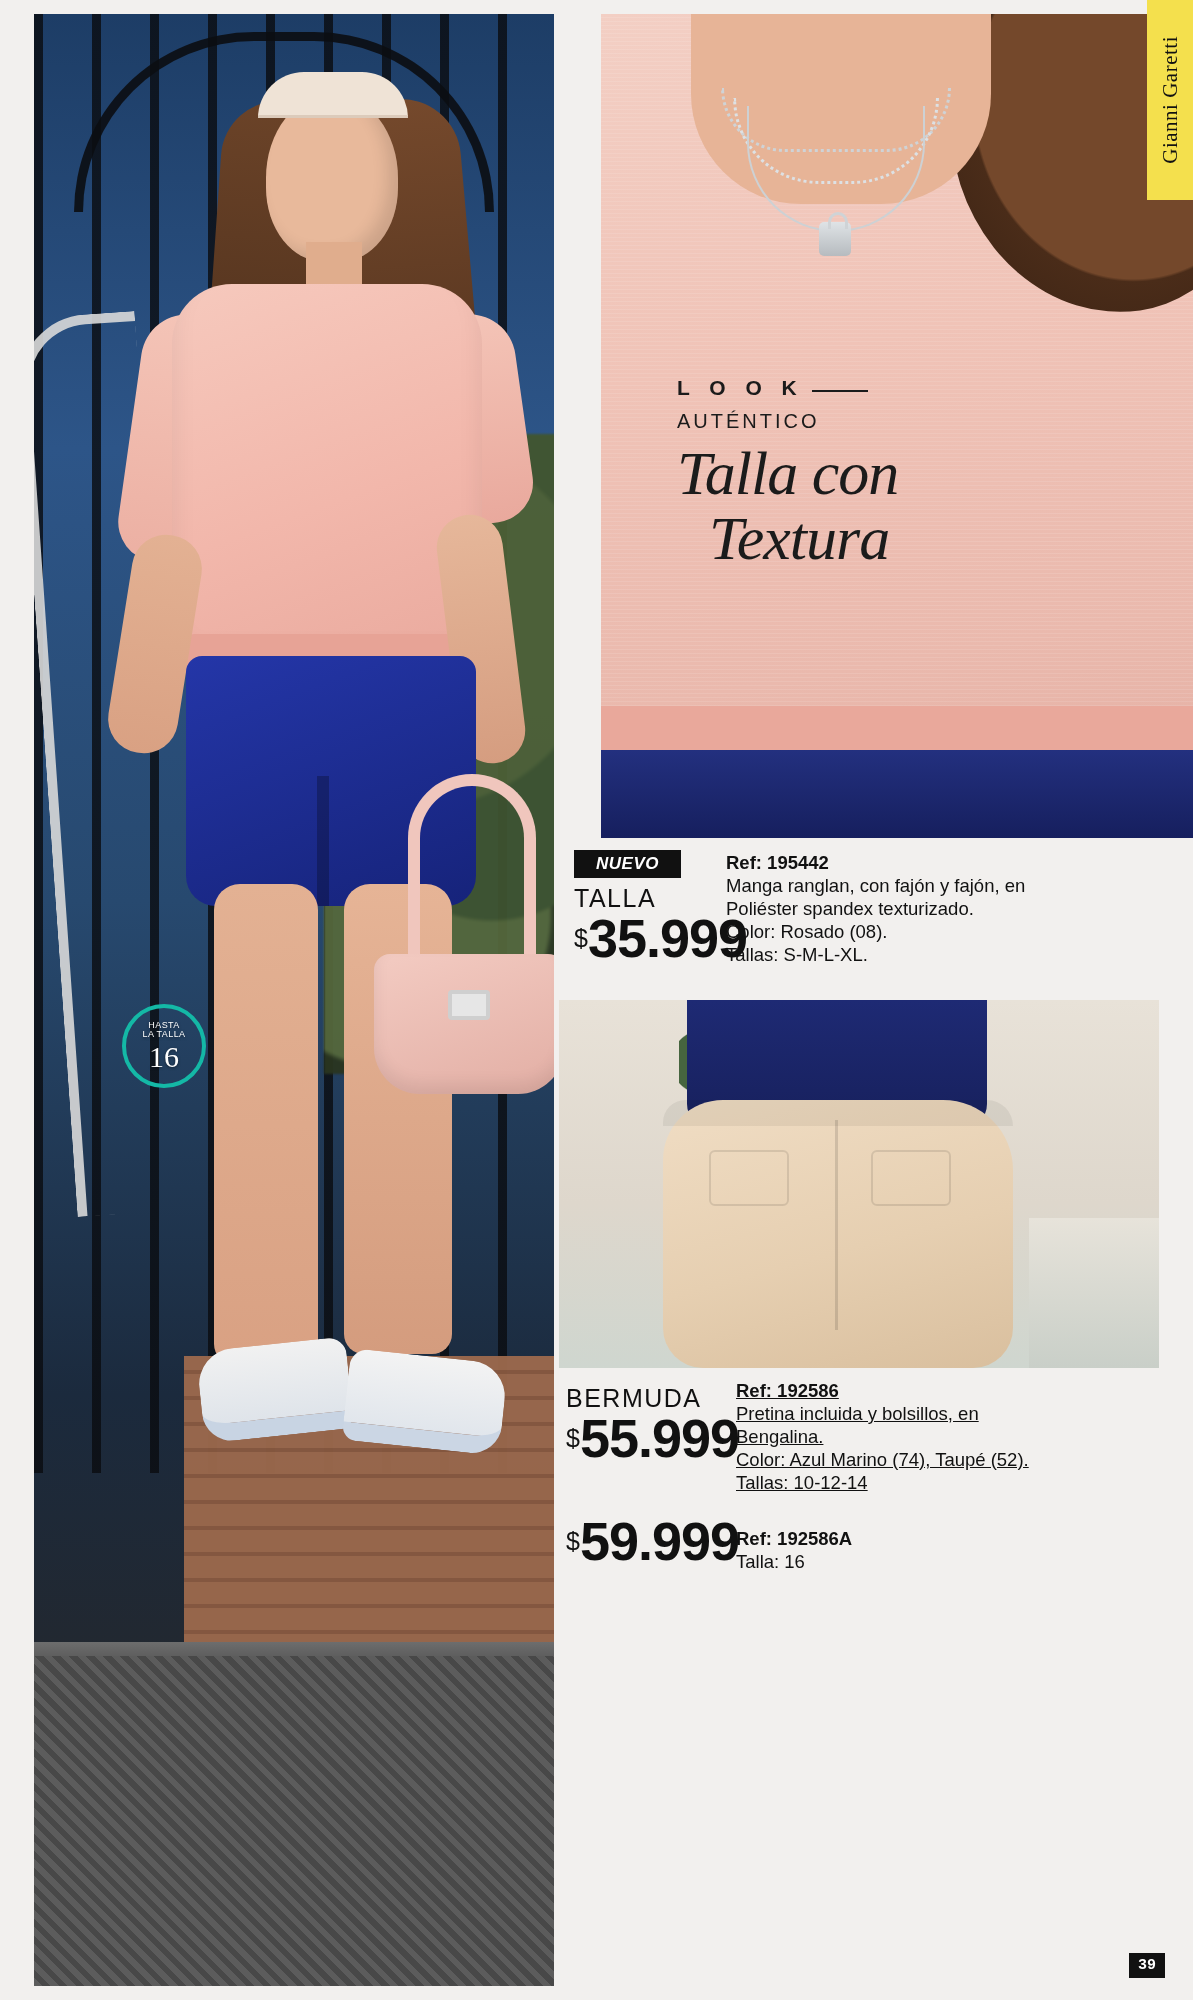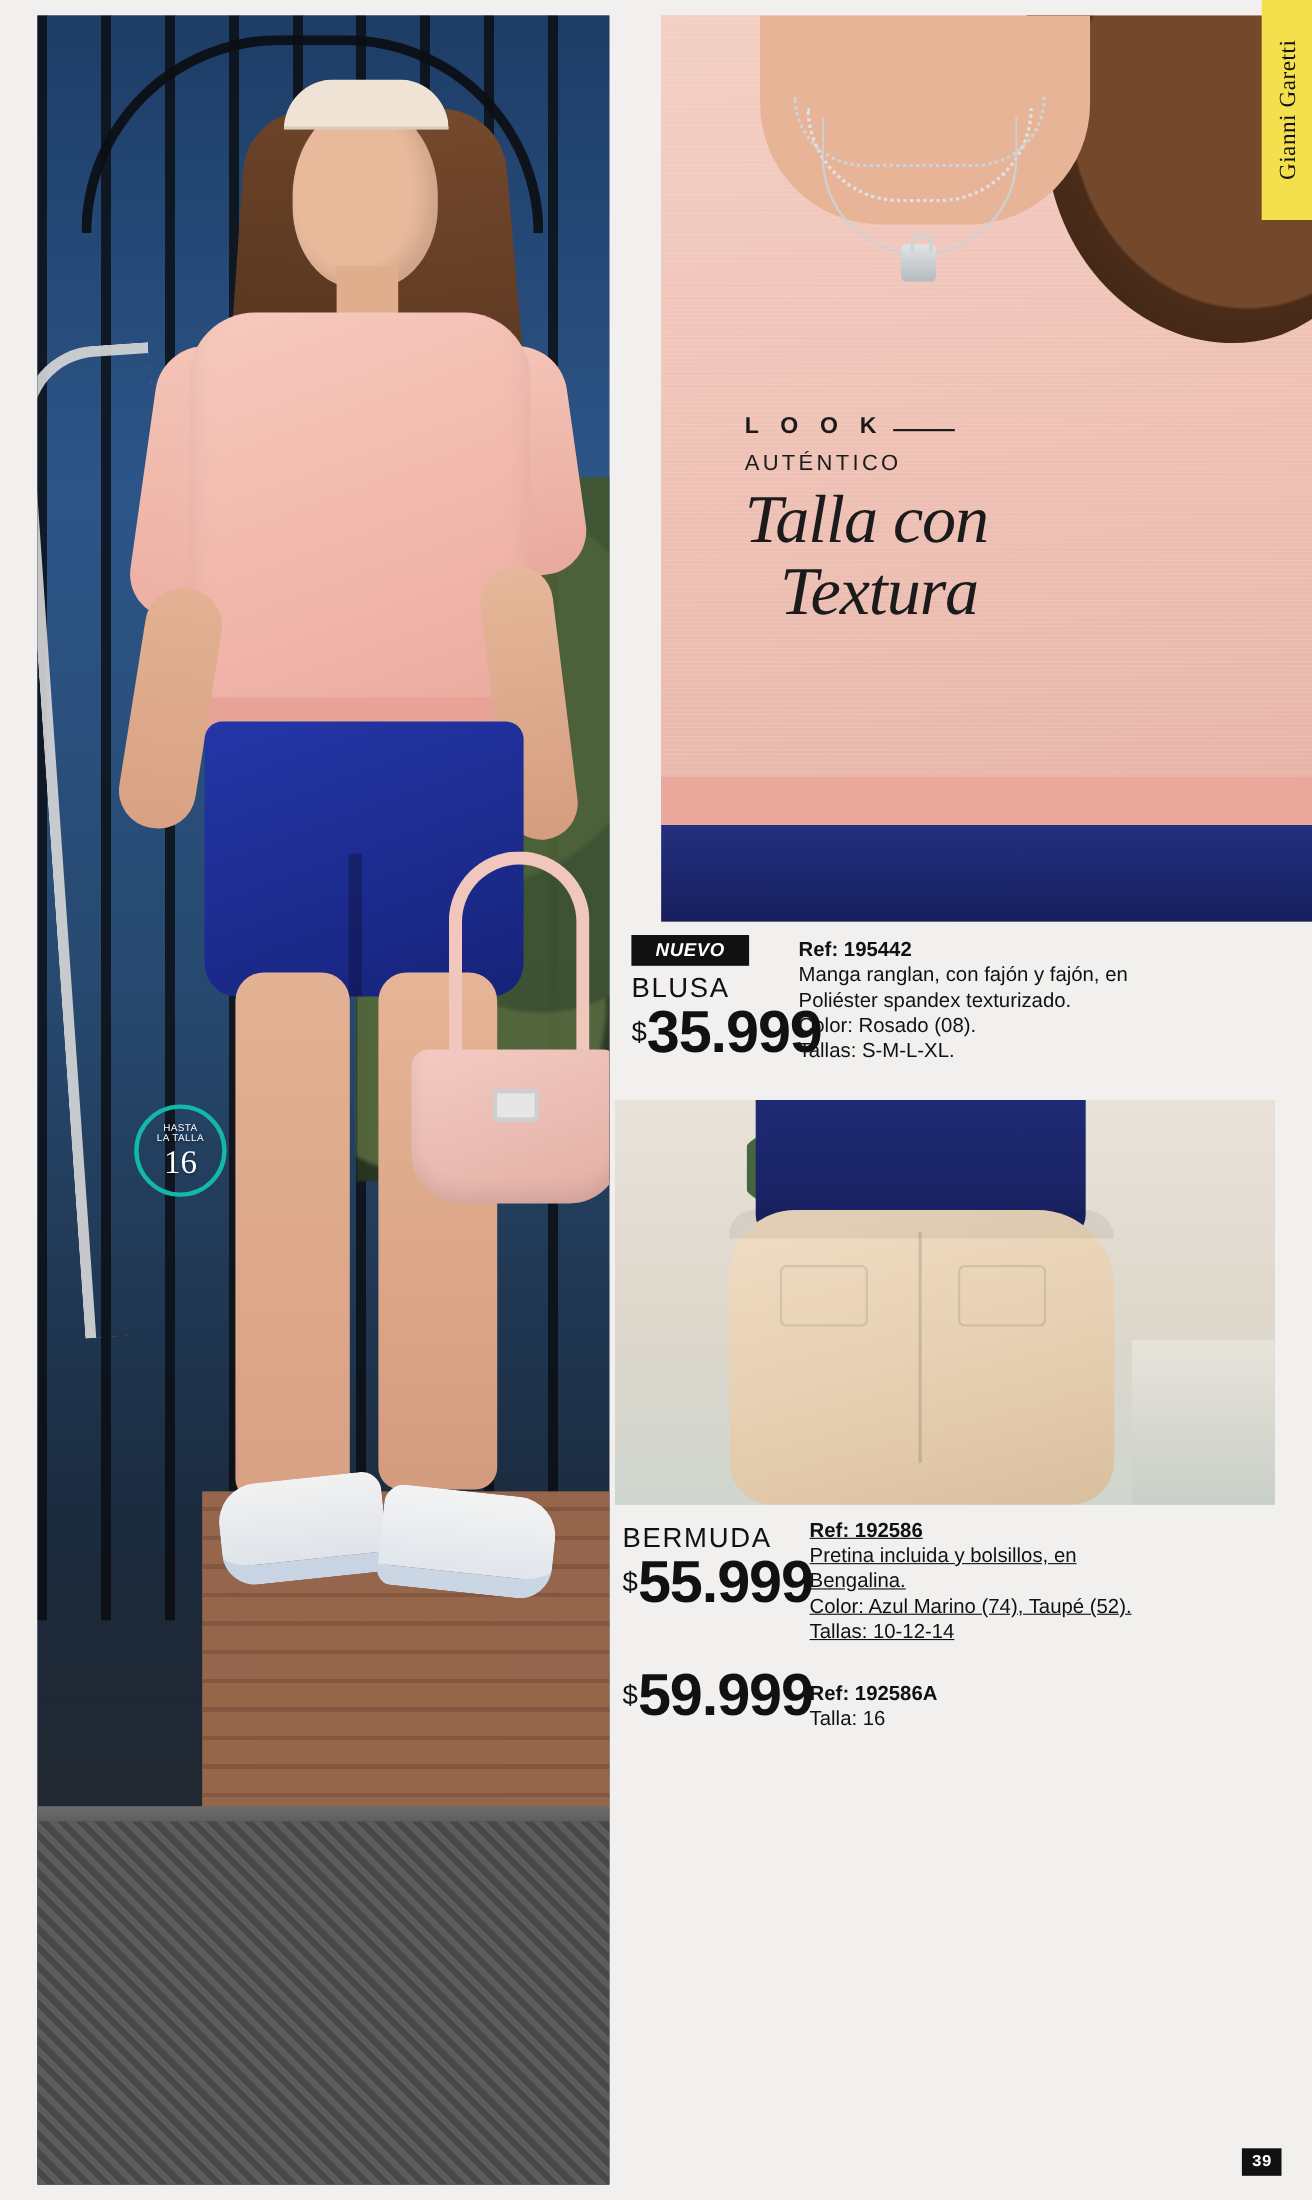--- a/index.html
+++ b/index.html
@@ -461,21 +461,21 @@
       </div>
       <div class="dt-auth">AUTÉNTICO</div>
       <div class="dt-script1">Talla con</div>
       <div class="dt-script2">Textura</div>
     </div>
   </div>
 
   <div class="block-blusa">
     <div class="blusa-left">
       <div class="tag-nuevo">NUEVO</div>
-      <div class="prod-name">BLUSA</div>
+      <div class="prod-name">TALLA</div>
       <div class="price-row">
         <span class="price-cur">$</span>
         <span class="price-val">35.999</span>
       </div>
     </div>
     <div class="blusa-right desc">
       <div class="ref">Ref: 195442</div>
       <div>Manga ranglan, con fajón y fajón, en Poliéster spandex texturizado.</div>
       <div>Color: Rosado (08).</div>
       <div>Tallas: S-M-L-XL.</div>

